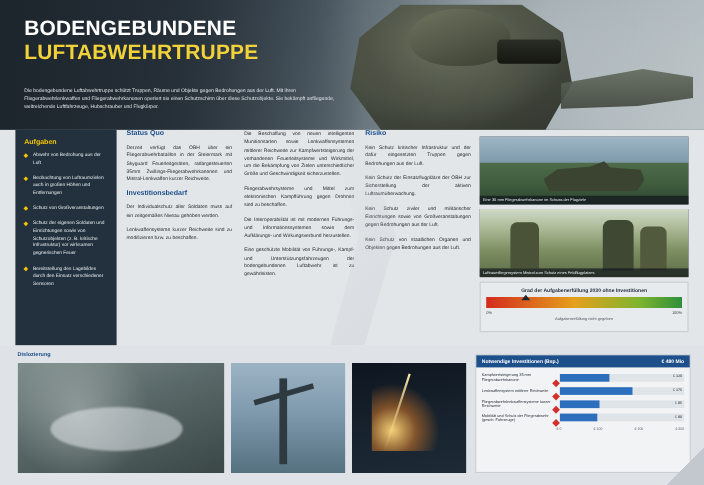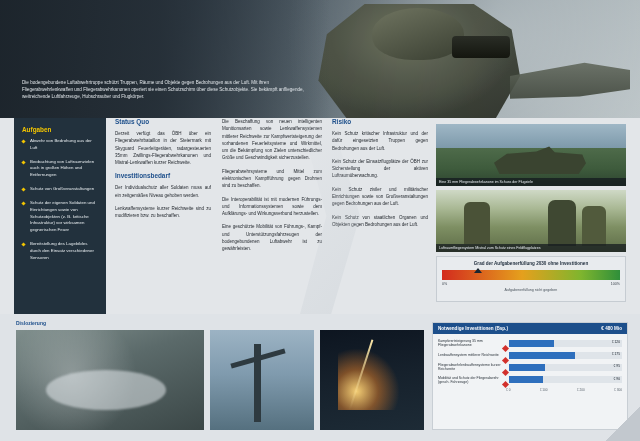--- a/index.html
+++ b/index.html
@@ -128,20 +128,22 @@
 <div class="page">
 
   <div class="hero">
     <div class="hero-photo"></div>
     <div class="hero-soldier"></div>
     <div class="hero-helmet"></div>
     <div class="hero-binos"></div>
     <div class="hero-gun"></div>
     <div class="hero-haze"></div>
     <div class="hero-title">
+      <div>BODENGEBUNDENE</div>
+      <div class="l2">LUFTABWEHRTRUPPE</div>
     </div>
     <div class="hero-sub">Die bodengebundene Luftabwehrtruppe schützt Truppen, Räume und Objekte gegen Bedrohungen aus der Luft. Mit ihren Fliegerabwehrlenkwaffen und Fliegerabwehrkanonen operiert sie einen Schutzschirm über diese Schutzobjekte. Sie bekämpft anfliegende, weitreichende Luftfahrzeuge, Hubschrauber und Flugkörper.</div>
   </div>
 
   <div class="body">
 
     <div class="col c1">
       <div class="colhead">Aufgaben</div>
       <ul class="bullets">
         <li>Abwehr von Bedrohung aus der Luft</li>

